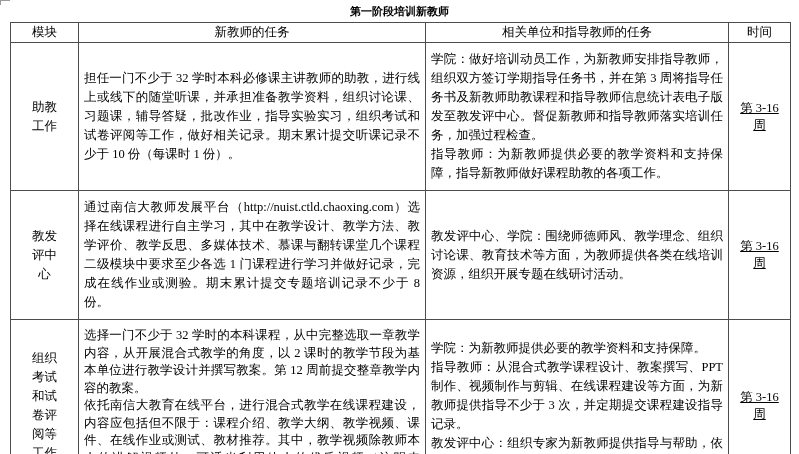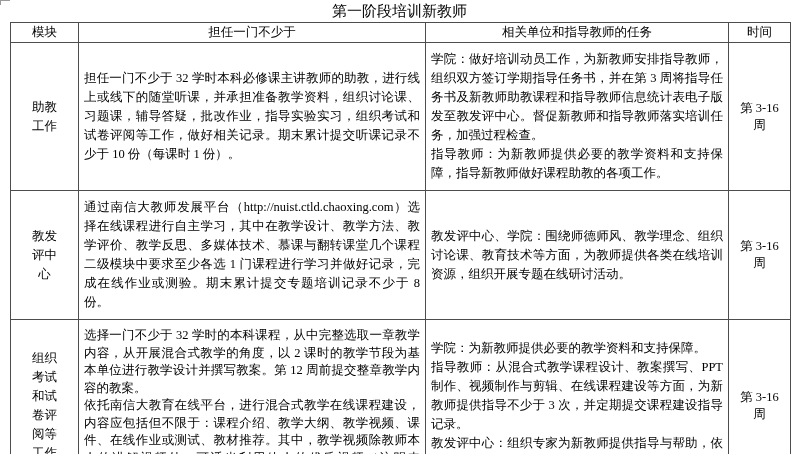--- a/index.html
+++ b/index.html
@@ -15,22 +15,22 @@
   .corner-artifact {
     position: absolute;
     left: 0; top: 0;
     width: 9px; height: 4px;
     border-top: 1px solid #9a9a9a;
     border-left: 1px solid #9a9a9a;
   }
   .doc-title {
     margin: 2px 0 2px 0;
     text-align: center;
-    font-size: 15px;
-    font-weight: normal;
+    font-size: 11px;
+    font-weight: bold;
     line-height: 18px;
   }
   table.training {
     border-collapse: collapse;
     table-layout: fixed;
     margin-left: 10px;
     width: 780px;
     border: 1px solid #4d4d4d;
   }
   table.training th, table.training td {
@@ -57,20 +57,21 @@
     padding: 7px 5px;
     text-align: justify;
     line-height: 19px;
   }
   td.tasks-cell p { margin: 0; }
   td.tasks-cell.tight { line-height: 17.5px; }
   td.time-cell {
     text-align: center;
     padding: 0 4px;
     line-height: 17px;
+    text-decoration: underline;
   }
   tr.r1 { height: 140px; }
   tr.r2 { height: 94px; }
   tr.r3 { height: 123px; }
 </style>
 </head>
 <body>
 
 <div class="page">
   <div class="corner-artifact"></div>
@@ -80,21 +81,21 @@
   <table class="training">
     <colgroup>
       <col style="width:68px">
       <col style="width:347px">
       <col style="width:303px">
       <col style="width:62px">
     </colgroup>
     <thead>
       <tr>
         <th>模块</th>
-        <th>担任一门不少于</th>
+        <th>新教师的任务</th>
         <th>相关单位和指导教师的任务</th>
         <th>时间</th>
       </tr>
     </thead>
     <tbody>
       <tr class="r1">
         <td class="module-cell">
           <span class="module-text">助教工作</span>
         </td>
         <td class="tasks-cell">

